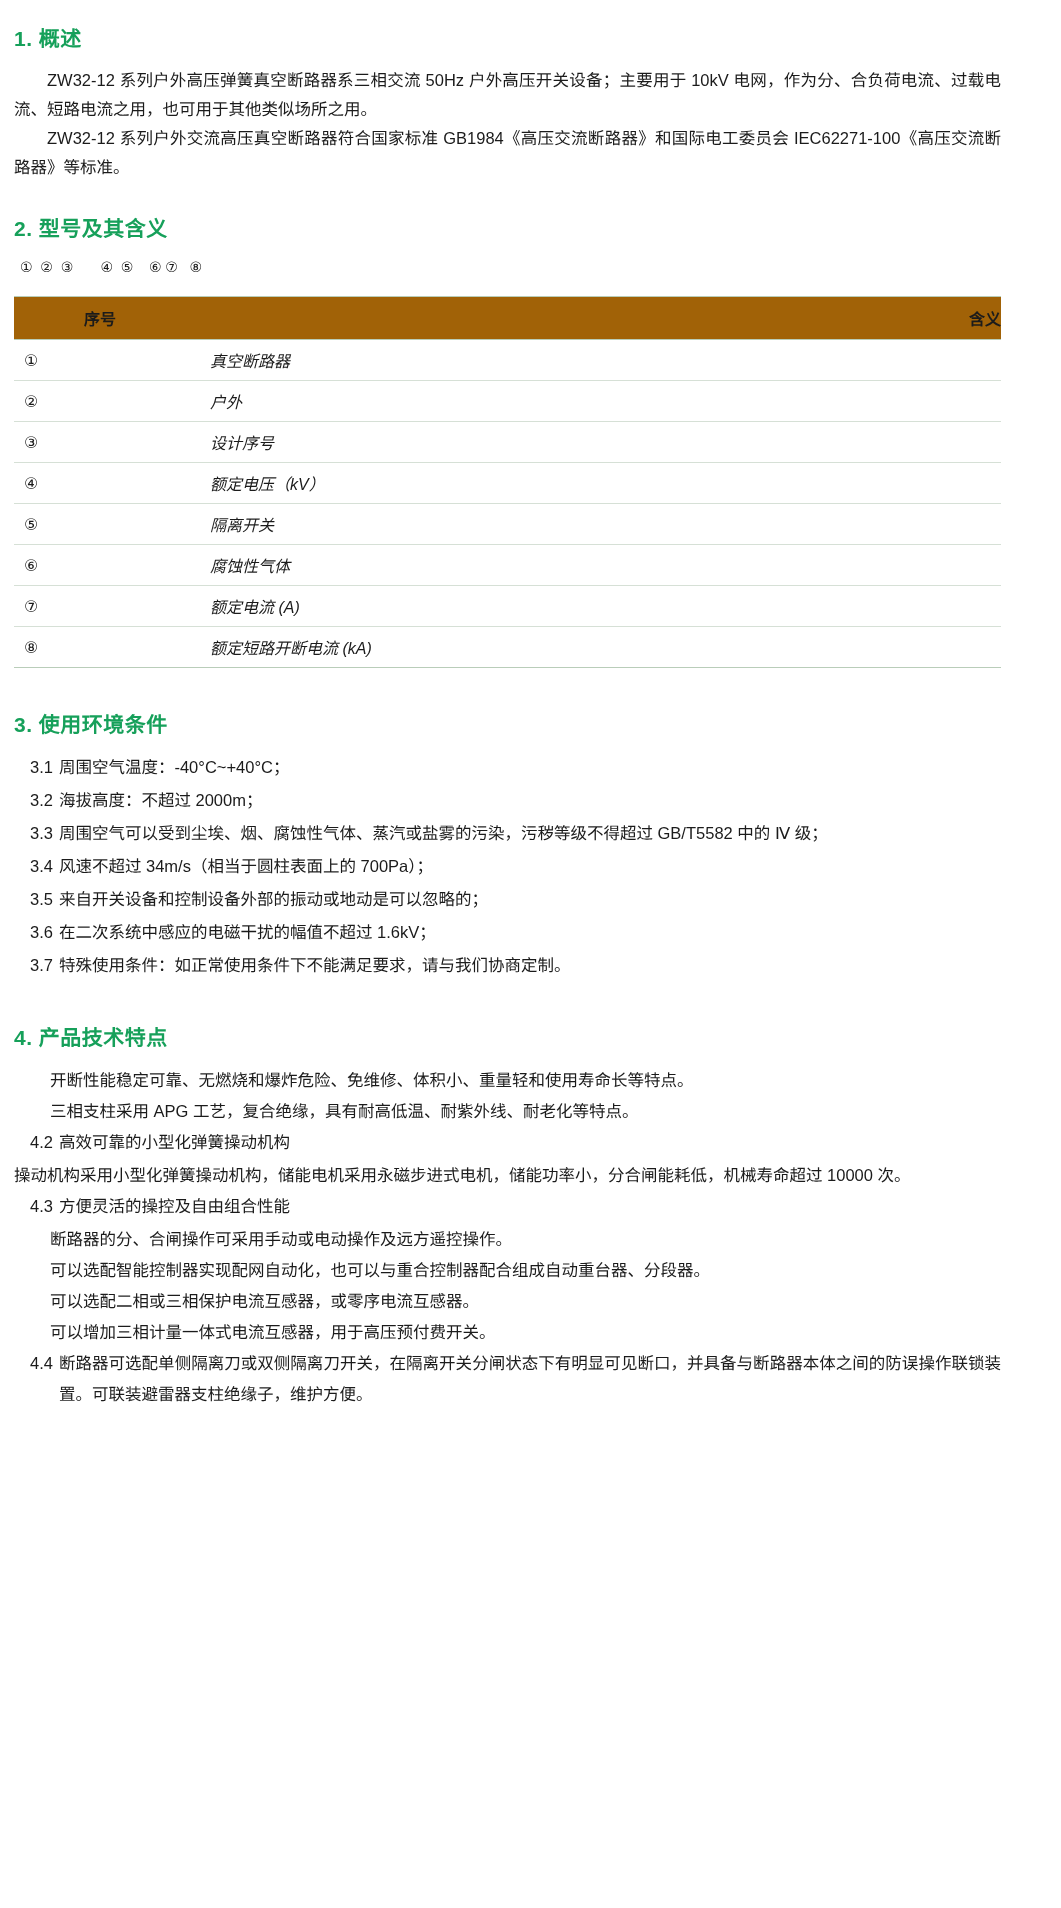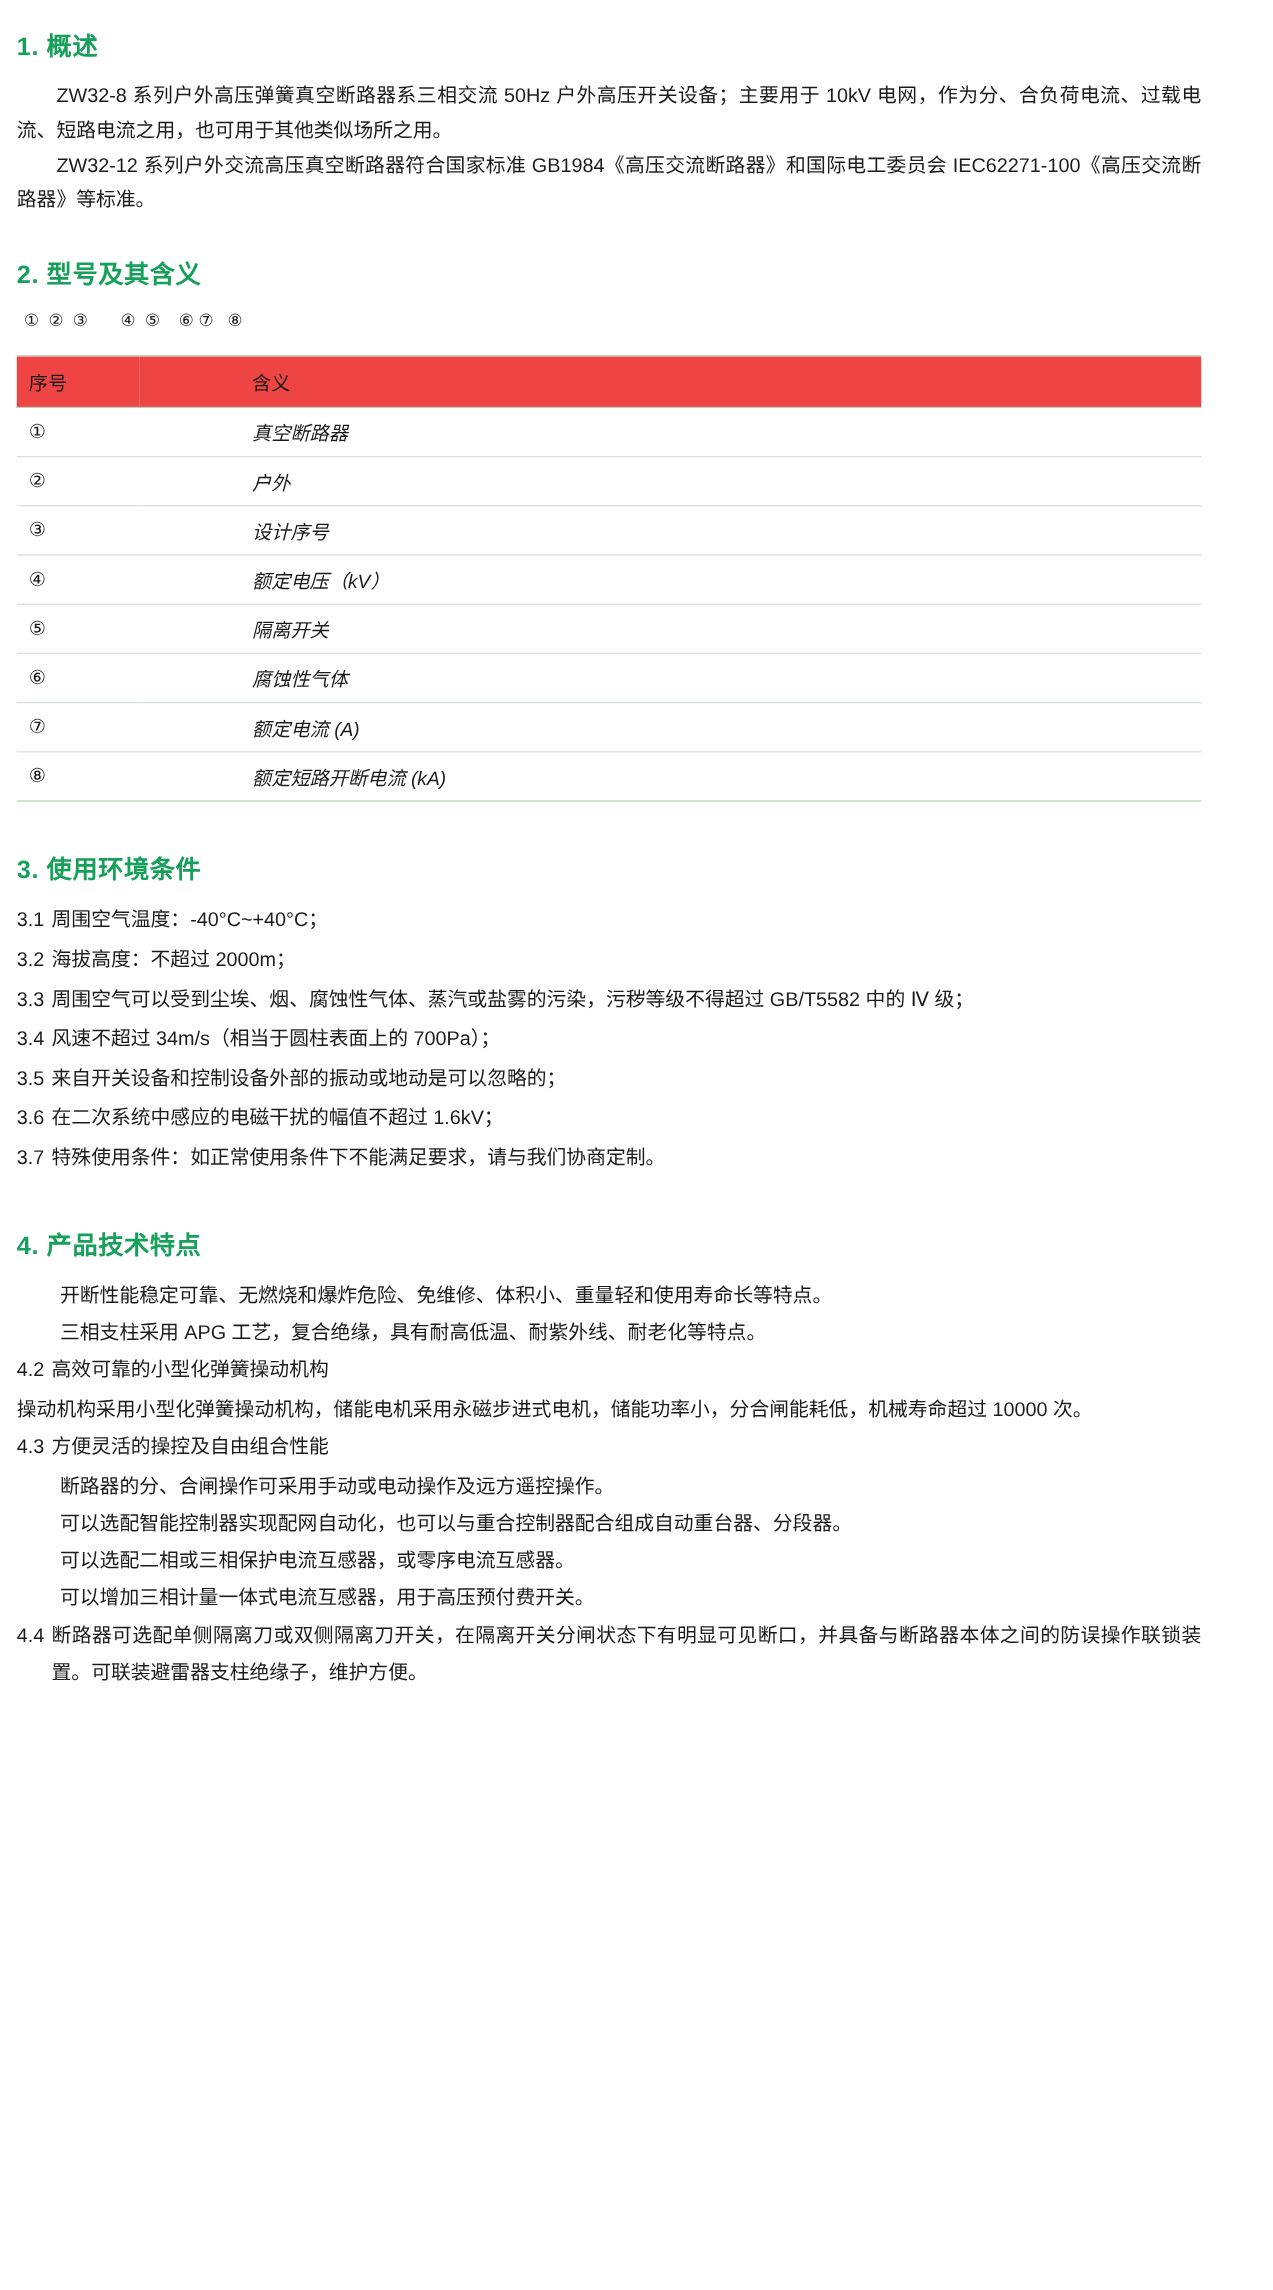--- a/index.html
+++ b/index.html
@@ -64,24 +64,24 @@
 
   
   table.meaning-table {
     border-collapse: collapse;
     width: 100%;
     max-width: 990px;
     font-size: 16px;
     margin-top: 12px;
   }
   table.meaning-table thead th {
-    background: #ef4444;
-    color: #1b1b1b;
-    font-weight: normal;
-    text-align: left;
+    background: #a16207;
+    color: #1b1b1b;
+    font-weight: bold;
+    text-align: right;
     padding: 9px 0 9px 10px;
     border-top: 1px solid #b9cdb9;
     border-bottom: 1px solid #b9cdb9;
     font-size: 16px;
   }
   table.meaning-table thead th.col-no { width: 92px; }
   table.meaning-table thead th.col-mean { padding-left: 94px; }
   table.meaning-table tbody td {
     padding: 8px 0 8px 10px;
     border-bottom: 1px solid #d6e0d6;
@@ -98,20 +98,21 @@
     line-height: 31px;
     margin: 0 0 2px 0;
     display: flex;
     align-items: flex-start;
     text-align: justify;
   }
   .item .item-no {
     flex: 0 0 auto;
     padding-right: 6px;
     white-space: nowrap;
+    margin-left: 16px;
   }
   .item .item-text {
     flex: 1 1 auto;
   }
   .subline {
     font-size: 16.5px;
     line-height: 31px;
     margin: 0;
     padding-left: 36px;
   }
@@ -120,21 +121,21 @@
     text-indent: -36px;
   }
 </style>
 </head>
 <body>
 
 <div class="page">
 
   <section class="section section-1">
     <h2 class="section-title">1. 概述</h2>
-    <p class="para indent">ZW32-8 系列户外高压弹簧真空断路器系三相交流 50Hz 户外高压开关设备；主要用于 10kV 电网，作为分、合负荷电流、过载电流、短路电流之用，也可用于其他类似场所之用。</p>
+    <p class="para indent">ZW32-12 系列户外高压弹簧真空断路器系三相交流 50Hz 户外高压开关设备；主要用于 10kV 电网，作为分、合负荷电流、过载电流、短路电流之用，也可用于其他类似场所之用。</p>
     <p class="para indent">ZW32-12 系列户外交流高压真空断路器符合国家标准 GB1984《高压交流断路器》和国际电工委员会 IEC62271-100《高压交流断路器》等标准。</p>
   </section>
 
   <section class="section">
     <h2 class="section-title">2. 型号及其含义</h2>
 
     <div class="model-code">
       <div class="num-line">①  ②  ③       ④  ⑤    ⑥ ⑦   ⑧</div>
     </div>
 

